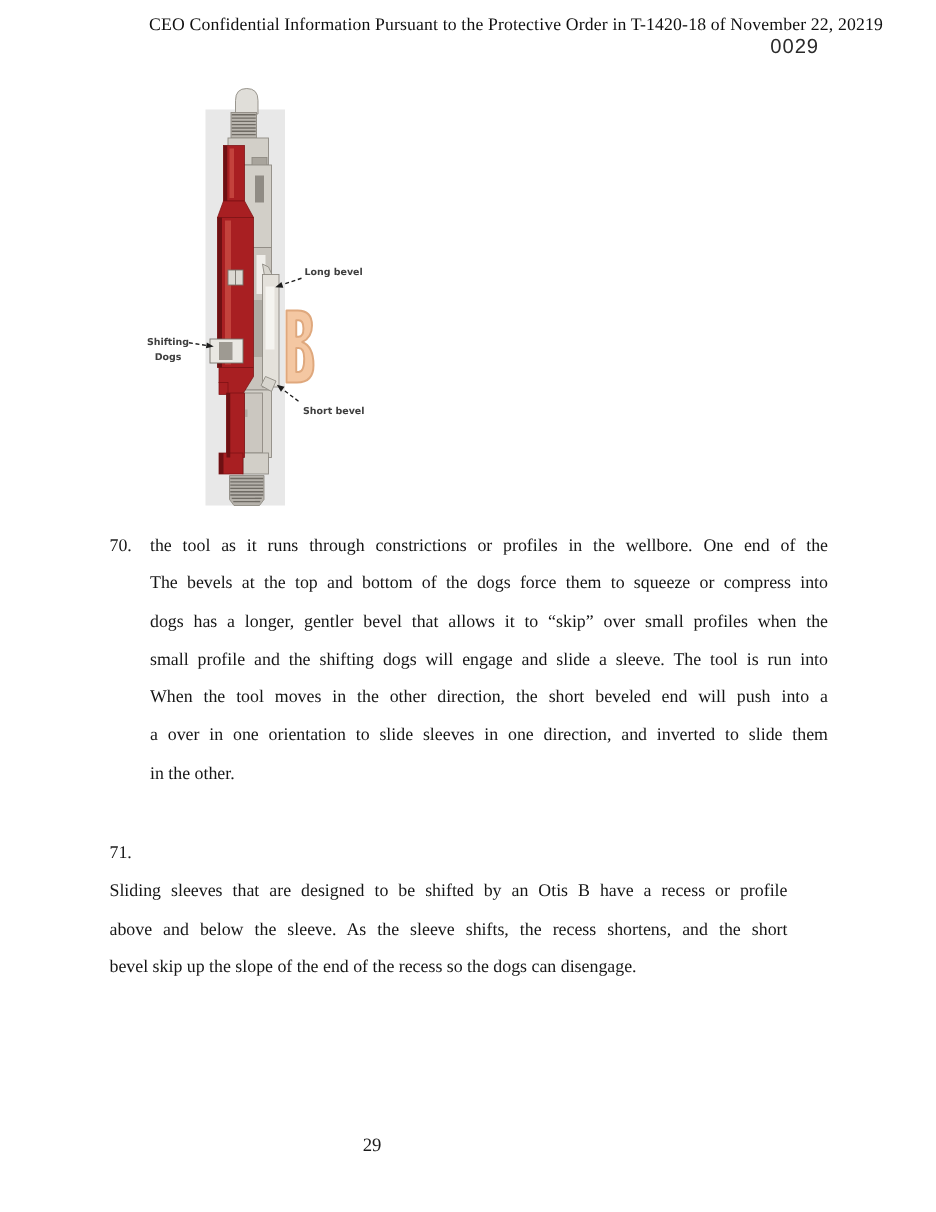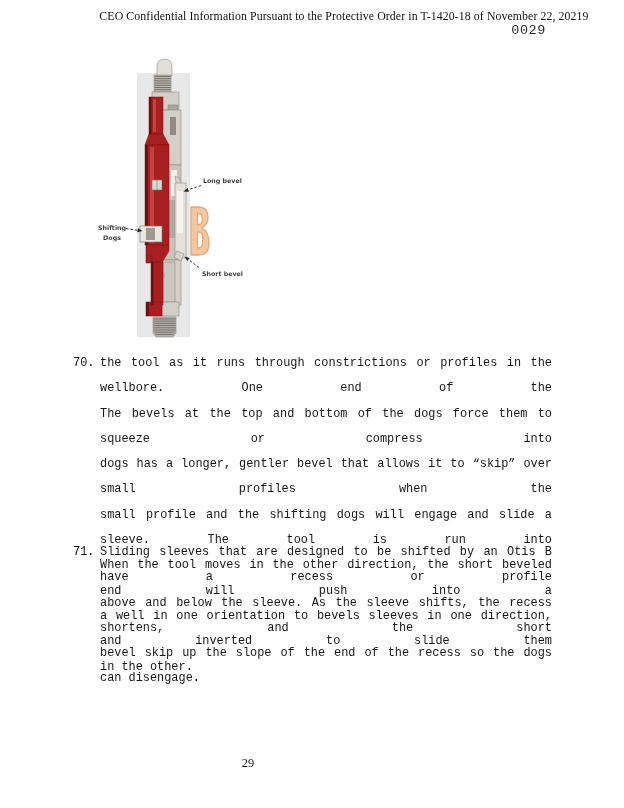--- a/index.html
+++ b/index.html
@@ -3,34 +3,34 @@
 <meta charset="utf-8">
 <style>
   html,body{margin:0;padding:0;background:#ffffff;}
   body{width:624px;height:808px;position:relative;overflow:hidden;
        font-family:"Liberation Serif",serif;color:#161616;}
   .page{position:absolute;inset:0;background:#ffffff;}
 
   .doc-header{position:absolute;top:9px;left:0;width:624px;text-align:center;
       font-size:11.8px;color:#101010;letter-spacing:0.1px;padding-left:32px;}
   .bates{position:absolute;top:23px;right:78px;
-      font-family:Liberation Mono, monospace;font-size:13.5px;color:#2b2b2b;
+      font-family:Liberation Sans, sans-serif;font-size:13.5px;color:#2b2b2b;
       letter-spacing:0.6px;}
 
   .figure{position:absolute;left:95px;top:55px;width:165px;height:290px;}
   .figure svg{display:block;width:165px;height:290px;}
 
-  .para{position:absolute;left:73px;display:flex;font-size:11.9px;color:#161616;font-family:Liberation Mono, monospace;}
+  .para{position:absolute;left:73px;display:flex;font-size:11.9px;color:#161616;}
   .para .num{width:27px;line-height:25.3px;flex:none;}
   .para .plines{width:452px;flex:none;}
   .pline{line-height:25.3px;text-align:justify;text-align-last:justify;
       text-justify:inter-word;white-space:normal;}
   .pline.last{text-align-last:left;}
   #para-70{top:351px;}
-  #para-71{top:540px;}
+  #para-71{top:556px;flex-direction:column;}
 
   .pageno{position:absolute;top:756px;left:0;width:496px;text-align:center;
       font-size:12.5px;color:#1b1b1b;}
 
   .fig-label{font-family:"DejaVu Sans",sans-serif;font-size:6.3px;font-weight:600;
       fill:#3f3f3f;}
 </style>
 </head>
 <body>
 
@@ -139,21 +139,21 @@
   </div>
 
   <div class="para" id="para-70">
     <div class="num">70.</div>
     <div class="plines">
       <div class="pline">the tool as it runs through constrictions or profiles in the wellbore.  One end of the</div>
       <div class="pline">The bevels at the top and bottom of the dogs force them to squeeze or compress into</div>
       <div class="pline">dogs has a longer, gentler bevel that allows it to “skip” over small profiles when the</div>
       <div class="pline">small profile and the shifting dogs will engage and slide a sleeve.  The tool is run into</div>
       <div class="pline">When the tool moves in the other direction, the short beveled end will push into a</div>
-      <div class="pline">a well in one orientation to bevels sleeves in one direction, and inverted to slide them</div>
+      <div class="pline">a over in one orientation to slide sleeves in one direction, and inverted to slide them</div>
       <div class="pline last">in the other.</div>
     </div>
   </div>
 
   <div class="para" id="para-71">
     <div class="num">71.</div>
     <div class="plines">
       <div class="pline">Sliding sleeves that are designed to be shifted by an Otis B have a recess or profile</div>
       <div class="pline">above and below the sleeve.  As the sleeve shifts, the recess shortens, and the short</div>
       <div class="pline last">bevel skip up the slope of the end of the recess so the dogs can disengage.</div>

